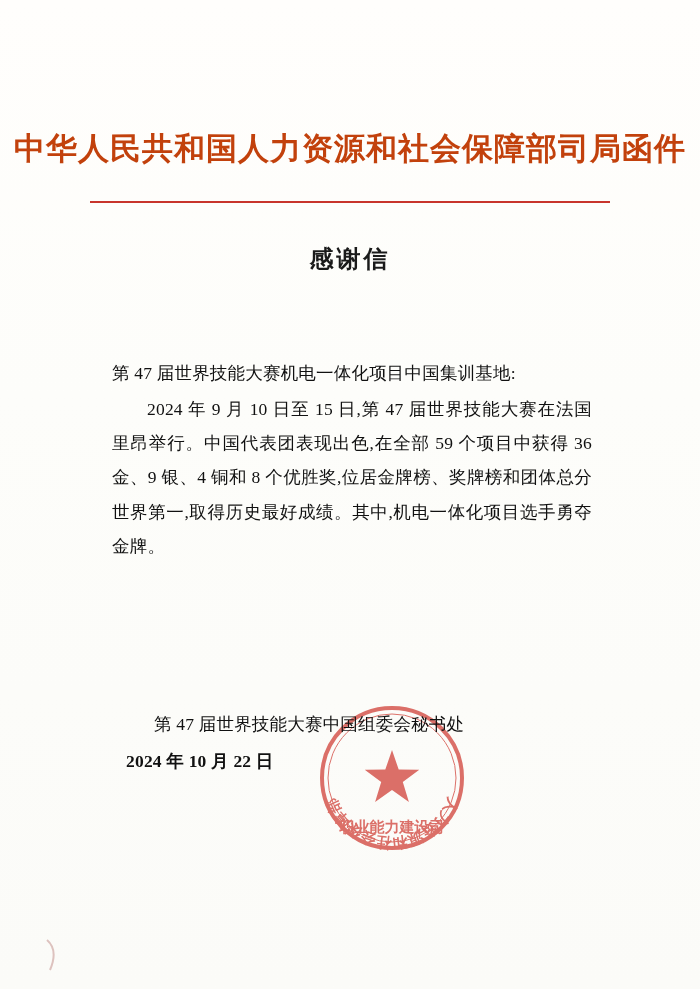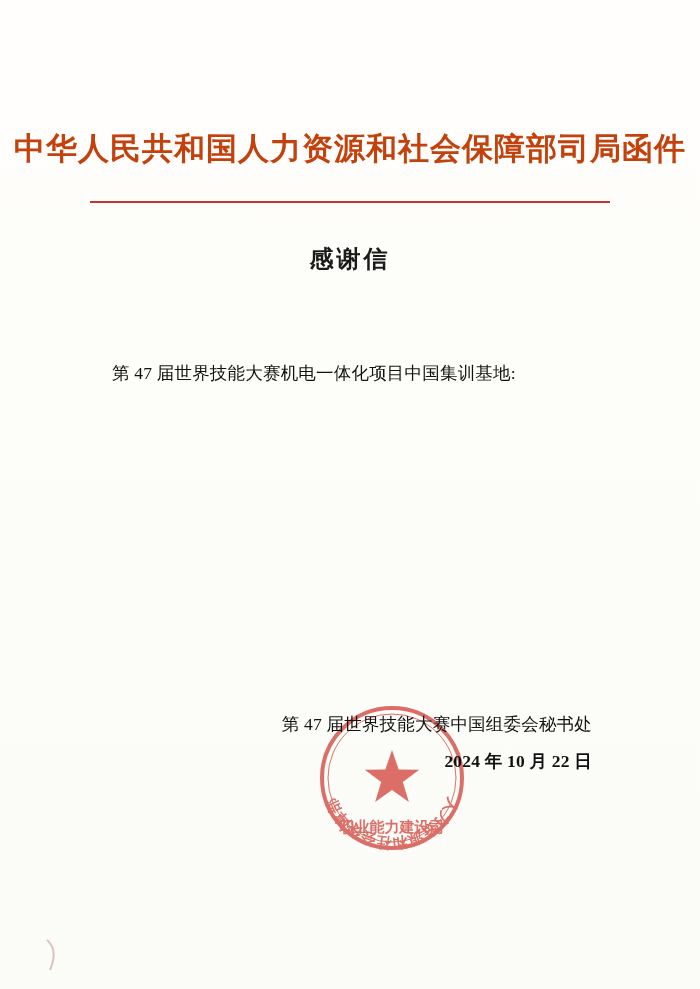--- a/index.html
+++ b/index.html
@@ -86,21 +86,21 @@
     text-indent: 2em;
     letter-spacing: 0.2px;
     margin-top: 2px;
   }
 
   .signature {
     position: absolute;
     top: 706px;
     left: 112px;
     width: 480px;
-    text-align: right;
+    text-align: left;
     z-index: 3;
   }
   .sig-line {
     font-size: 17.5px;
     color: #111;
     line-height: 2.1;
     letter-spacing: 0.2px;
   }
   .sig-line.indent-a { padding-left: 42px; }
   .sig-line.indent-b { padding-left: 28px; }
@@ -145,20 +145,21 @@
 
   <div class="letterhead">
     <div class="letterhead-title">中华人民共和国人力资源和社会保障部司局函件</div>
     <div class="letterhead-rule"></div>
   </div>
 
   <div class="doc-title">感谢信</div>
 
   <div class="body-block">
     <div class="salutation">第 47 届世界技能大赛机电一体化项目中国集训基地:</div>
+    <div class="para">2024 年 9 月 10 日至 15 日,第 47 届世界技能大赛在法国里昂举行。中国代表团表现出色,在全部 59 个项目中获得 36 金、9 银、4 铜和 8 个优胜奖,位居金牌榜、奖牌榜和团体总分世界第一,取得历史最好成绩。其中,机电一体化项目选手勇夺金牌。</div>
   </div>
 
   <div class="seal">
     <svg viewBox="0 0 172 172" width="172" height="172" aria-hidden="true">
       <defs>
         <path id="arcPath" d="M 86,86 m -60,0 a 60,60 0 1,1 120,0" transform="rotate(180 86 86)"></path>
       </defs>
       <circle cx="86" cy="86" r="70" fill="none" stroke="#cf3a31" stroke-width="4"></circle>
       <circle cx="86" cy="86" r="64" fill="none" stroke="#cf3a31" stroke-width="1"></circle>
 

